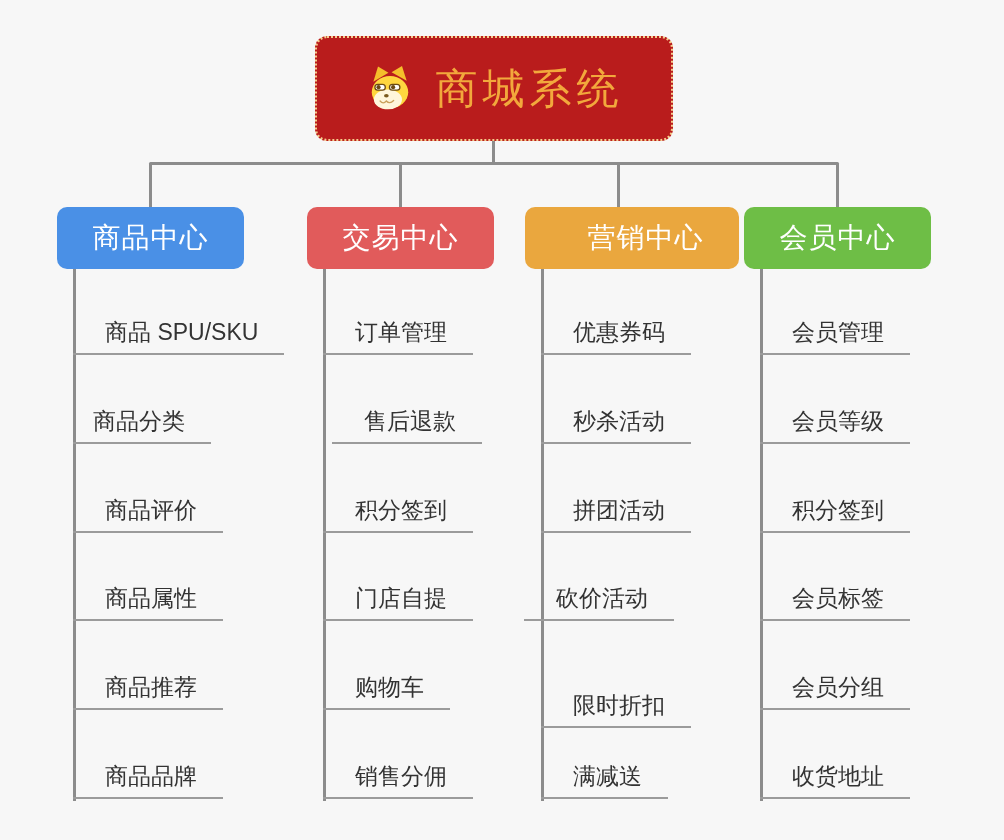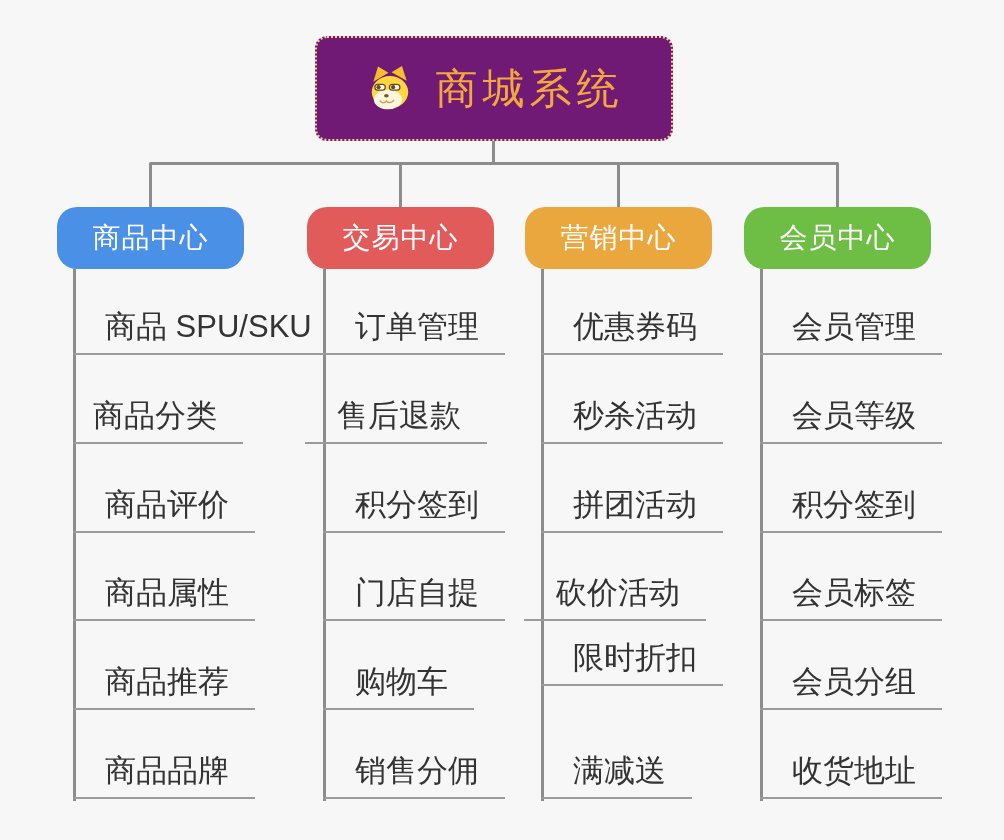--- a/index.html
+++ b/index.html
@@ -6,53 +6,53 @@
   body{
     width:1004px;height:840px;overflow:hidden;
     background:var(--bg,#F7F7F7);
     font-family:"Liberation Sans","DejaVu Sans",sans-serif;
   }
   .canvas{position:relative;width:1004px;height:840px;}
 
   
   .root-node{
     position:absolute;left:315px;top:36px;width:358px;height:105px;
-    background:#701a75;border:2px dotted var(--root-border,#F6CE8C);
+    background:#b91c1c;border:2px dotted var(--root-border,#F6CE8C);
     border-radius:12px;box-sizing:border-box;
     display:flex;align-items:center;justify-content:center;gap:21px;
   }
   .root-label{
     font-size:42px;letter-spacing:5px;color:var(--root-text,#F2A83C);
     white-space:nowrap;
   }
   .dog-icon{width:50px;height:50px;display:inline-block;}
 
   
   .connector{position:absolute;background:var(--connector,#8C8C8C);}
   .root-stub{left:492px;top:141px;width:3px;height:23px;}
   .top-rail{left:149px;top:162px;width:690px;height:3px;border-radius:2px;}
   .drop{width:3px;top:164px;height:43px;}
   .child-line{width:3px;top:269px;height:532px;}
 
   
   .branch-node{
-    position:absolute;top:207px;height:62px;border-radius:20px;
+    position:absolute;top:207px;height:62px;border-radius:10px;
     display:flex;align-items:center;justify-content:center;
   }
   .branch-label{
     color:#FFFFFF;font-size:28px;letter-spacing:1px;white-space:nowrap;
   }
 
   
   .child-item{
     position:absolute;box-sizing:border-box;height:44px;
     padding:0 26px 5px 32px;
     border-bottom:2px solid var(--underline,#9B9B9B);
     display:flex;align-items:flex-end;
-    font-size:31px;color:var(--leaf-text,#333333);
+    font-size:23px;color:var(--leaf-text,#333333);
     white-space:nowrap;width:max-content;
   }
 </style>
 </head>
 <body>
 
 <div class="canvas">
 
   <div class="root-node">
     <span class="dog-icon">
@@ -86,35 +86,35 @@
       <div class="child-item" style="left: 73px; top: 489px;">商品评价</div>
       <div class="child-item" style="left: 73px; top: 577px;">商品属性</div>
       <div class="child-item" style="left: 73px; top: 666px;">商品推荐</div>
       <div class="child-item" style="left: 73px; top: 755px;">商品品牌</div>
       <div class="connector drop" style="left: 399px;"></div>
       <div class="branch-node" style="left: 307px; width: 187px; background: rgb(225, 91, 91);">
         <span class="branch-label">交易中心</span>
       </div>
       <div class="connector child-line" style="left: 323px;"></div>
       <div class="child-item" style="left: 323px; top: 311px;">订单管理</div>
-      <div class="child-item" style="left: 305px; top: 400px;">售后退款</div>
+      <div class="child-item" style="left: 332px; top: 400px;">售后退款</div>
       <div class="child-item" style="left: 323px; top: 489px;">积分签到</div>
       <div class="child-item" style="left: 323px; top: 577px;">门店自提</div>
       <div class="child-item" style="left: 323px; top: 666px;">购物车</div>
       <div class="child-item" style="left: 323px; top: 755px;">销售分佣</div>
       <div class="connector drop" style="left: 617px;"></div>
-      <div class="branch-node" style="left: 525px; width: 187px; background: rgb(234, 167, 62);">
+      <div class="branch-node" style="left: 525px; width: 187px; background: rgb(234, 167, 62); padding-left: 27px;">
         <span class="branch-label">营销中心</span>
       </div>
       <div class="connector child-line" style="left: 541px;"></div>
       <div class="child-item" style="left: 541px; top: 311px;">优惠券码</div>
       <div class="child-item" style="left: 541px; top: 400px;">秒杀活动</div>
       <div class="child-item" style="left: 541px; top: 489px;">拼团活动</div>
       <div class="child-item" style="left: 524px; top: 577px;">砍价活动</div>
-      <div class="child-item" style="left: 541px; top: 642px;">限时折扣</div>
+      <div class="child-item" style="left: 541px; top: 684px;">限时折扣</div>
       <div class="child-item" style="left: 541px; top: 755px; text-align: right;">满减送</div>
       <div class="connector drop" style="left: 836px;"></div>
       <div class="branch-node" style="left: 744px; width: 187px; background: rgb(110, 190, 70);">
         <span class="branch-label">会员中心</span>
       </div>
       <div class="connector child-line" style="left: 760px;"></div>
       <div class="child-item" style="left: 760px; top: 311px;">会员管理</div>
       <div class="child-item" style="left: 760px; top: 400px;">会员等级</div>
       <div class="child-item" style="left: 760px; top: 489px;">积分签到</div>
       <div class="child-item" style="left: 760px; top: 577px;">会员标签</div>

